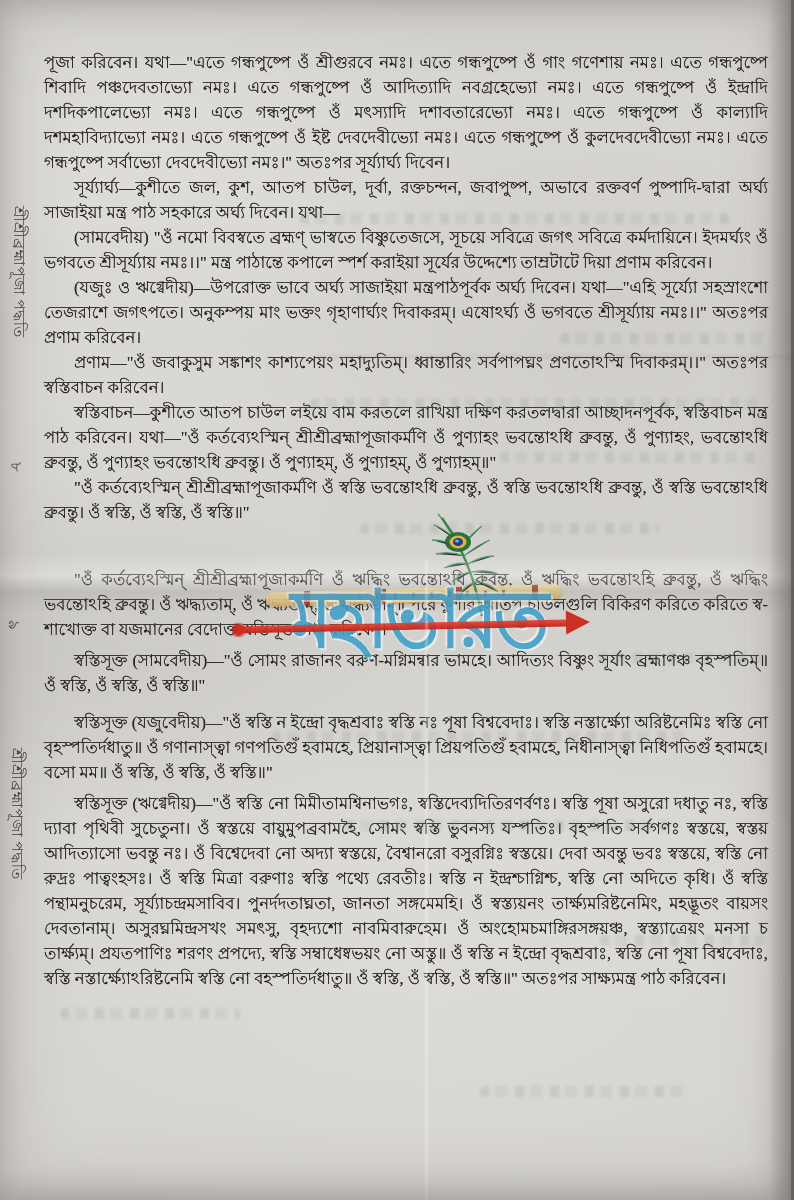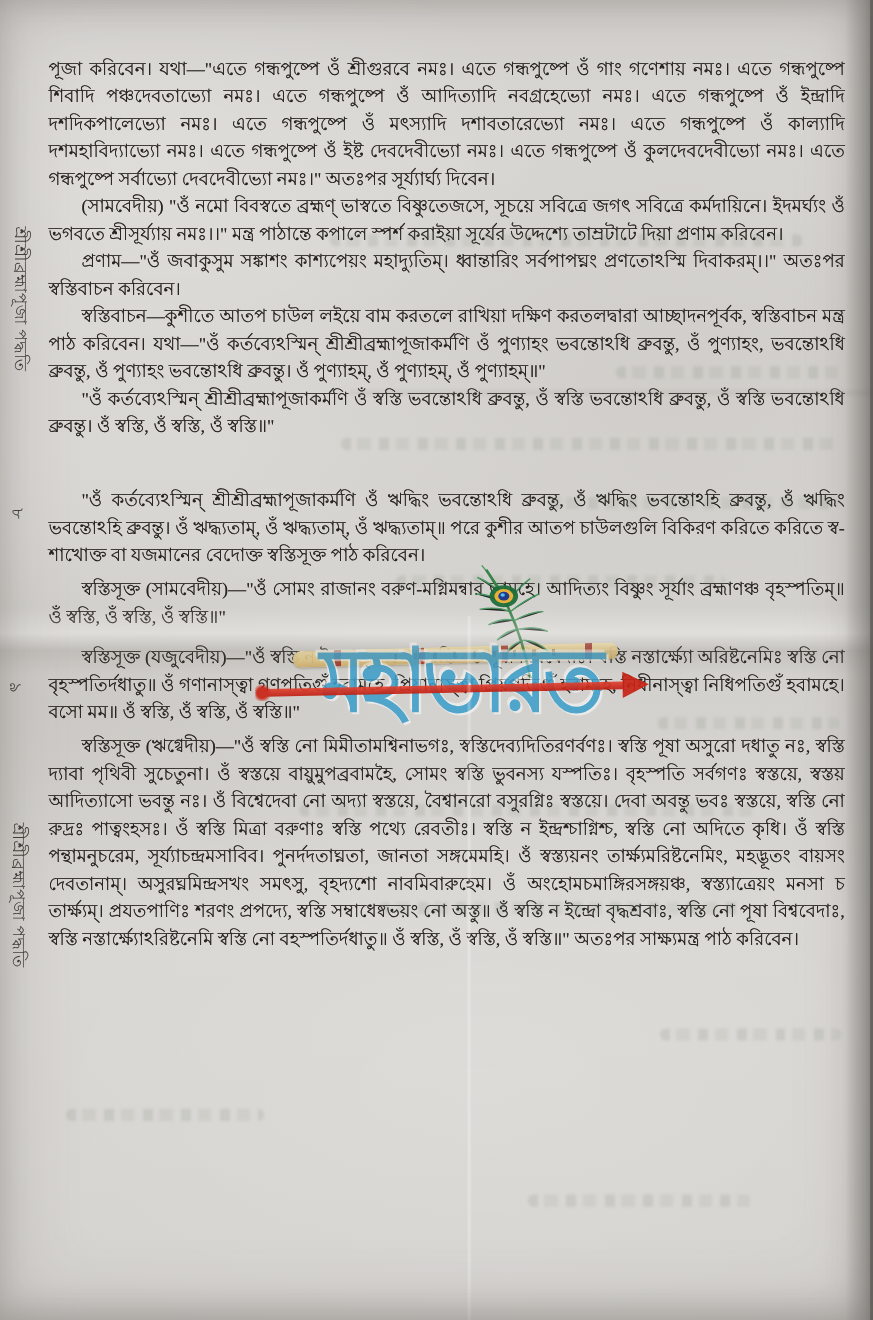--- a/index.html
+++ b/index.html
@@ -78,21 +78,23 @@
 
 <div class="page">
 
   <div class="margin-title t1">শ্রীশ্রীব্রহ্মাপূজা পদ্ধতি</div>
   <div class="margin-page-num n1">৮</div>
   <div class="margin-page-num n2">৯</div>
   <div class="margin-title t2">শ্রীশ্রীব্রহ্মাপূজা পদ্ধতি</div>
 
   <div class="content">
     <p class="no-indent">পূজা করিবেন। যথা—"এতে গন্ধপুষ্পে ওঁ শ্রীগুরবে নমঃ। এতে গন্ধপুষ্পে ওঁ গাং গণেশায় নমঃ। এতে গন্ধপুষ্পে শিবাদি পঞ্চদেবতাভ্যো নমঃ। এতে গন্ধপুষ্পে ওঁ আদিত্যাদি নবগ্রহেভ্যো নমঃ। এতে গন্ধপুষ্পে ওঁ ইন্দ্রাদি দশদিকপালেভ্যো নমঃ। এতে গন্ধপুষ্পে ওঁ মৎস্যাদি দশাবতারেভ্যো নমঃ। এতে গন্ধপুষ্পে ওঁ কাল্যাদি দশমহাবিদ্যাভ্যো নমঃ। এতে গন্ধপুষ্পে ওঁ ইষ্ট দেবদেবীভ্যো নমঃ। এতে গন্ধপুষ্পে ওঁ কুলদেবদেবীভ্যো নমঃ। এতে গন্ধপুষ্পে সর্বাভ্যো দেবদেবীভ্যো নমঃ।" অতঃপর সূর্য্যার্ঘ্য দিবেন।</p>
+    <p>সূর্য্যার্ঘ্য—কুশীতে জল, কুশ, আতপ চাউল, দূর্বা, রক্তচন্দন, জবাপুষ্প, অভাবে রক্তবর্ণ পুষ্পাদি-দ্বারা অর্ঘ্য সাজাইয়া মন্ত্র পাঠ সহকারে অর্ঘ্য দিবেন। যথা—</p>
     <p>(সামবেদীয়) "ওঁ নমো বিবস্বতে ব্রহ্মণ্ ভাস্বতে বিষ্ণুতেজসে, সূচয়ে সবিত্রে জগৎ সবিত্রে কর্মদায়িনে। ইদমর্ঘ্যং ওঁ ভগবতে শ্রীসূর্য্যায় নমঃ।।" মন্ত্র পাঠান্তে কপালে স্পর্শ করাইয়া সূর্যের উদ্দেশ্যে তাম্রটাটে দিয়া প্রণাম করিবেন।</p>
+    <p>(যজুঃ ও ঋগ্বেদীয়)—উপরোক্ত ভাবে অর্ঘ্য সাজাইয়া মন্ত্রপাঠপূর্বক অর্ঘ্য দিবেন। যথা—"এহি সূর্য্যো সহস্রাংশো তেজরাশে জগৎপতে। অনুকম্পয় মাং ভক্তং গৃহাণার্ঘ্যং দিবাকরম্। এষোঽর্ঘ্য ওঁ ভগবতে শ্রীসূর্য্যায় নমঃ।।" অতঃপর প্রণাম করিবেন।</p>
     <p>প্রণাম—"ওঁ জবাকুসুম সঙ্কাশং কাশ্যপেয়ং মহাদ্যুতিম্। ধ্বান্তারিং সর্বপাপঘ্নং প্রণতোঽস্মি দিবাকরম্।।" অতঃপর স্বস্তিবাচন করিবেন।</p>
     <p>স্বস্তিবাচন—কুশীতে আতপ চাউল লইয়ে বাম করতলে রাখিয়া দক্ষিণ করতলদ্বারা আচ্ছাদনপূর্বক, স্বস্তিবাচন মন্ত্র পাঠ করিবেন। যথা—"ওঁ কর্তব্যেঽস্মিন্ শ্রীশ্রীব্রহ্মাপূজাকর্মণি ওঁ পুণ্যাহং ভবন্তোঽধি ব্রুবন্তু, ওঁ পুণ্যাহং, ভবন্তোঽধি ব্রুবন্তু, ওঁ পুণ্যাহং ভবন্তোঽধি ব্রুবন্তু। ওঁ পুণ্যাহম্, ওঁ পুণ্যাহম্, ওঁ পুণ্যাহম্॥"</p>
     <p>"ওঁ কর্তব্যেঽস্মিন্ শ্রীশ্রীব্রহ্মাপূজাকর্মণি ওঁ স্বস্তি ভবন্তোঽধি ব্রুবন্তু, ওঁ স্বস্তি ভবন্তোঽধি ব্রুবন্তু, ওঁ স্বস্তি ভবন্তোঽধি ব্রুবন্তু। ওঁ স্বস্তি, ওঁ স্বস্তি, ওঁ স্বস্তি॥"</p>
     <p class="gap-before">"ওঁ কর্তব্যেঽস্মিন্ শ্রীশ্রীব্রহ্মাপূজাকর্মণি ওঁ ঋদ্ধিং ভবন্তোঽধি ব্রুবন্তু, ওঁ ঋদ্ধিং ভবন্তোঽহি ব্রুবন্তু, ওঁ ঋদ্ধিং ভবন্তোঽহি ব্রুবন্তু। ওঁ ঋদ্ধ্যতাম্, ওঁ ঋদ্ধ্যতাম্, ওঁ ঋদ্ধ্যতাম্॥ পরে কুশীর আতপ চাউলগুলি বিকিরণ করিতে করিতে স্ব-শাখোক্ত বা যজমানের বেদোক্ত স্বস্তিসূক্ত পাঠ করিবেন।</p>
     <p class="space-before-sm">স্বস্তিসূক্ত (সামবেদীয়)—"ওঁ সোমং রাজানং বরুণ-মগ্নিমন্বার ভামহে। আদিত্যং বিষ্ণুং সূর্যাং ব্রহ্মাণঞ্চ বৃহস্পতিম্॥ ওঁ স্বস্তি, ওঁ স্বস্তি, ওঁ স্বস্তি॥"</p>
     <p class="space-before">স্বস্তিসূক্ত (যজুবেদীয়)—"ওঁ স্বস্তি ন ইন্দ্রো বৃদ্ধশ্রবাঃ স্বস্তি নঃ পূষা বিশ্ববেদাঃ। স্বস্তি নস্তার্ক্ষ্যো অরিষ্টনেমিঃ স্বস্তি নো বৃহস্পতির্দধাতু॥ ওঁ গণানাস্ত্বা গণপতিগুঁ হবামহে, প্রিয়ানাস্ত্বা প্রিয়পতিগুঁ হবামহে, নিধীনাস্ত্বা নিধিপতিগুঁ হবামহে। বসো মম॥ ওঁ স্বস্তি, ওঁ স্বস্তি, ওঁ স্বস্তি॥"</p>
     <p class="space-before-sm">স্বস্তিসূক্ত (ঋগ্বেদীয়)—"ওঁ স্বস্তি নো মিমীতামশ্বিনাভগঃ, স্বস্তিদেব্যদিতিরণর্বণঃ। স্বস্তি পূষা অসুরো দধাতু নঃ, স্বস্তি দ্যাবা পৃথিবী সুচেতুনা। ওঁ স্বস্তয়ে বায়ুমুপব্রবামহৈ, সোমং স্বস্তি ভুবনস্য যস্পতিঃ। বৃহস্পতি সর্বগণঃ স্বস্তয়ে, স্বস্তয় আদিত্যাসো ভবন্তু নঃ। ওঁ বিশ্বেদেবা নো অদ্যা স্বস্তয়ে, বৈশ্বানরো বসুরগ্নিঃ স্বস্তয়ে। দেবা অবন্তু ভবঃ স্বস্তয়ে, স্বস্তি নো রুদ্রঃ পাত্বংহসঃ। ওঁ স্বস্তি মিত্রা বরুণাঃ স্বস্তি পথ্যে রেবতীঃ। স্বস্তি ন ইন্দ্রশ্চাগ্নিশ্চ, স্বস্তি নো অদিতে কৃধি। ওঁ স্বস্তি পন্থামনুচরেম, সূর্য্যাচন্দ্রমসাবিব। পুনর্দদতাঘ্নতা, জানতা সঙ্গমেমহি। ওঁ স্বস্ত্যয়নং তার্ক্ষ্যমরিষ্টনেমিং, মহদ্ভূতং বায়সং দেবতানাম্। অসুরঘ্নমিন্দ্রসখং সমৎসু, বৃহদ্যশো নাবমিবারুহেম। ওঁ অংহোমচমাঙ্গিরসঙ্গয়ঞ্চ, স্বস্ত্যাত্রেয়ং মনসা চ তার্ক্ষ্যম্। প্রযতপাণিঃ শরণং প্রপদ্যে, স্বস্তি সম্বাধেষ্বভয়ং নো অস্তু॥ ওঁ স্বস্তি ন ইন্দ্রো বৃদ্ধশ্রবাঃ, স্বস্তি নো পূষা বিশ্ববেদাঃ, স্বস্তি নস্তার্ক্ষ্যোঽরিষ্টনেমি স্বস্তি নো বহস্পতির্দধাতু॥ ওঁ স্বস্তি, ওঁ স্বস্তি, ওঁ স্বস্তি॥" অতঃপর সাক্ষ্যমন্ত্র পাঠ করিবেন।</p>
   </div>
 
   <div class="ghost" style="left:300px;top:213px;width:430px;"></div>

